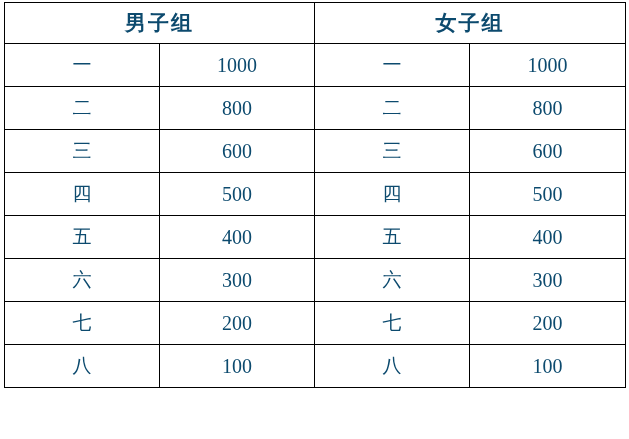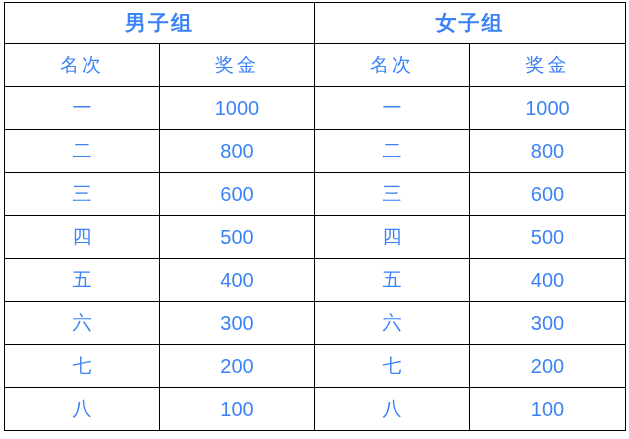--- a/index.html
+++ b/index.html
@@ -24,22 +24,22 @@
   table.prize-table {
     border-collapse: collapse;
     width: 621px;
     margin: 2px 4px 0 4px;
     table-layout: fixed;
   }
   table.prize-table td {
     border: 1px solid #000000;
     text-align: center;
     vertical-align: middle;
-    font-family: Liberation Sans, sans-serif;
-    color: #3b82f6;
+    font-family: Liberation Serif, serif;
+    color: #0c4a6e;
     padding: 0;
   }
   td.group-head {
     height: 40px;
     font-size: 21px;
     font-weight: bold;
     letter-spacing: 2px;
   }
   td.col-head {
     height: 42px;
@@ -67,26 +67,20 @@
     <colgroup>
       <col class="c1">
         <col class="c2">
         <col class="c3">
         <col class="c4">
     </colgroup>
     <tbody>
       <tr>
         <td class="group-head" colspan="2">男子组</td>
         <td class="group-head" colspan="2">女子组</td>
-      </tr>
-      <tr>
-        <td class="col-head">名次</td>
-        <td class="col-head">奖金</td>
-        <td class="col-head">名次</td>
-        <td class="col-head">奖金</td>
       </tr>
       <tr>
         <td class="rank-cell">一</td>
         <td class="prize-cell">1000</td>
         <td class="rank-cell">一</td>
         <td class="prize-cell">1000</td>
       </tr>
       <tr>
         <td class="rank-cell">二</td>
         <td class="prize-cell">800</td>

